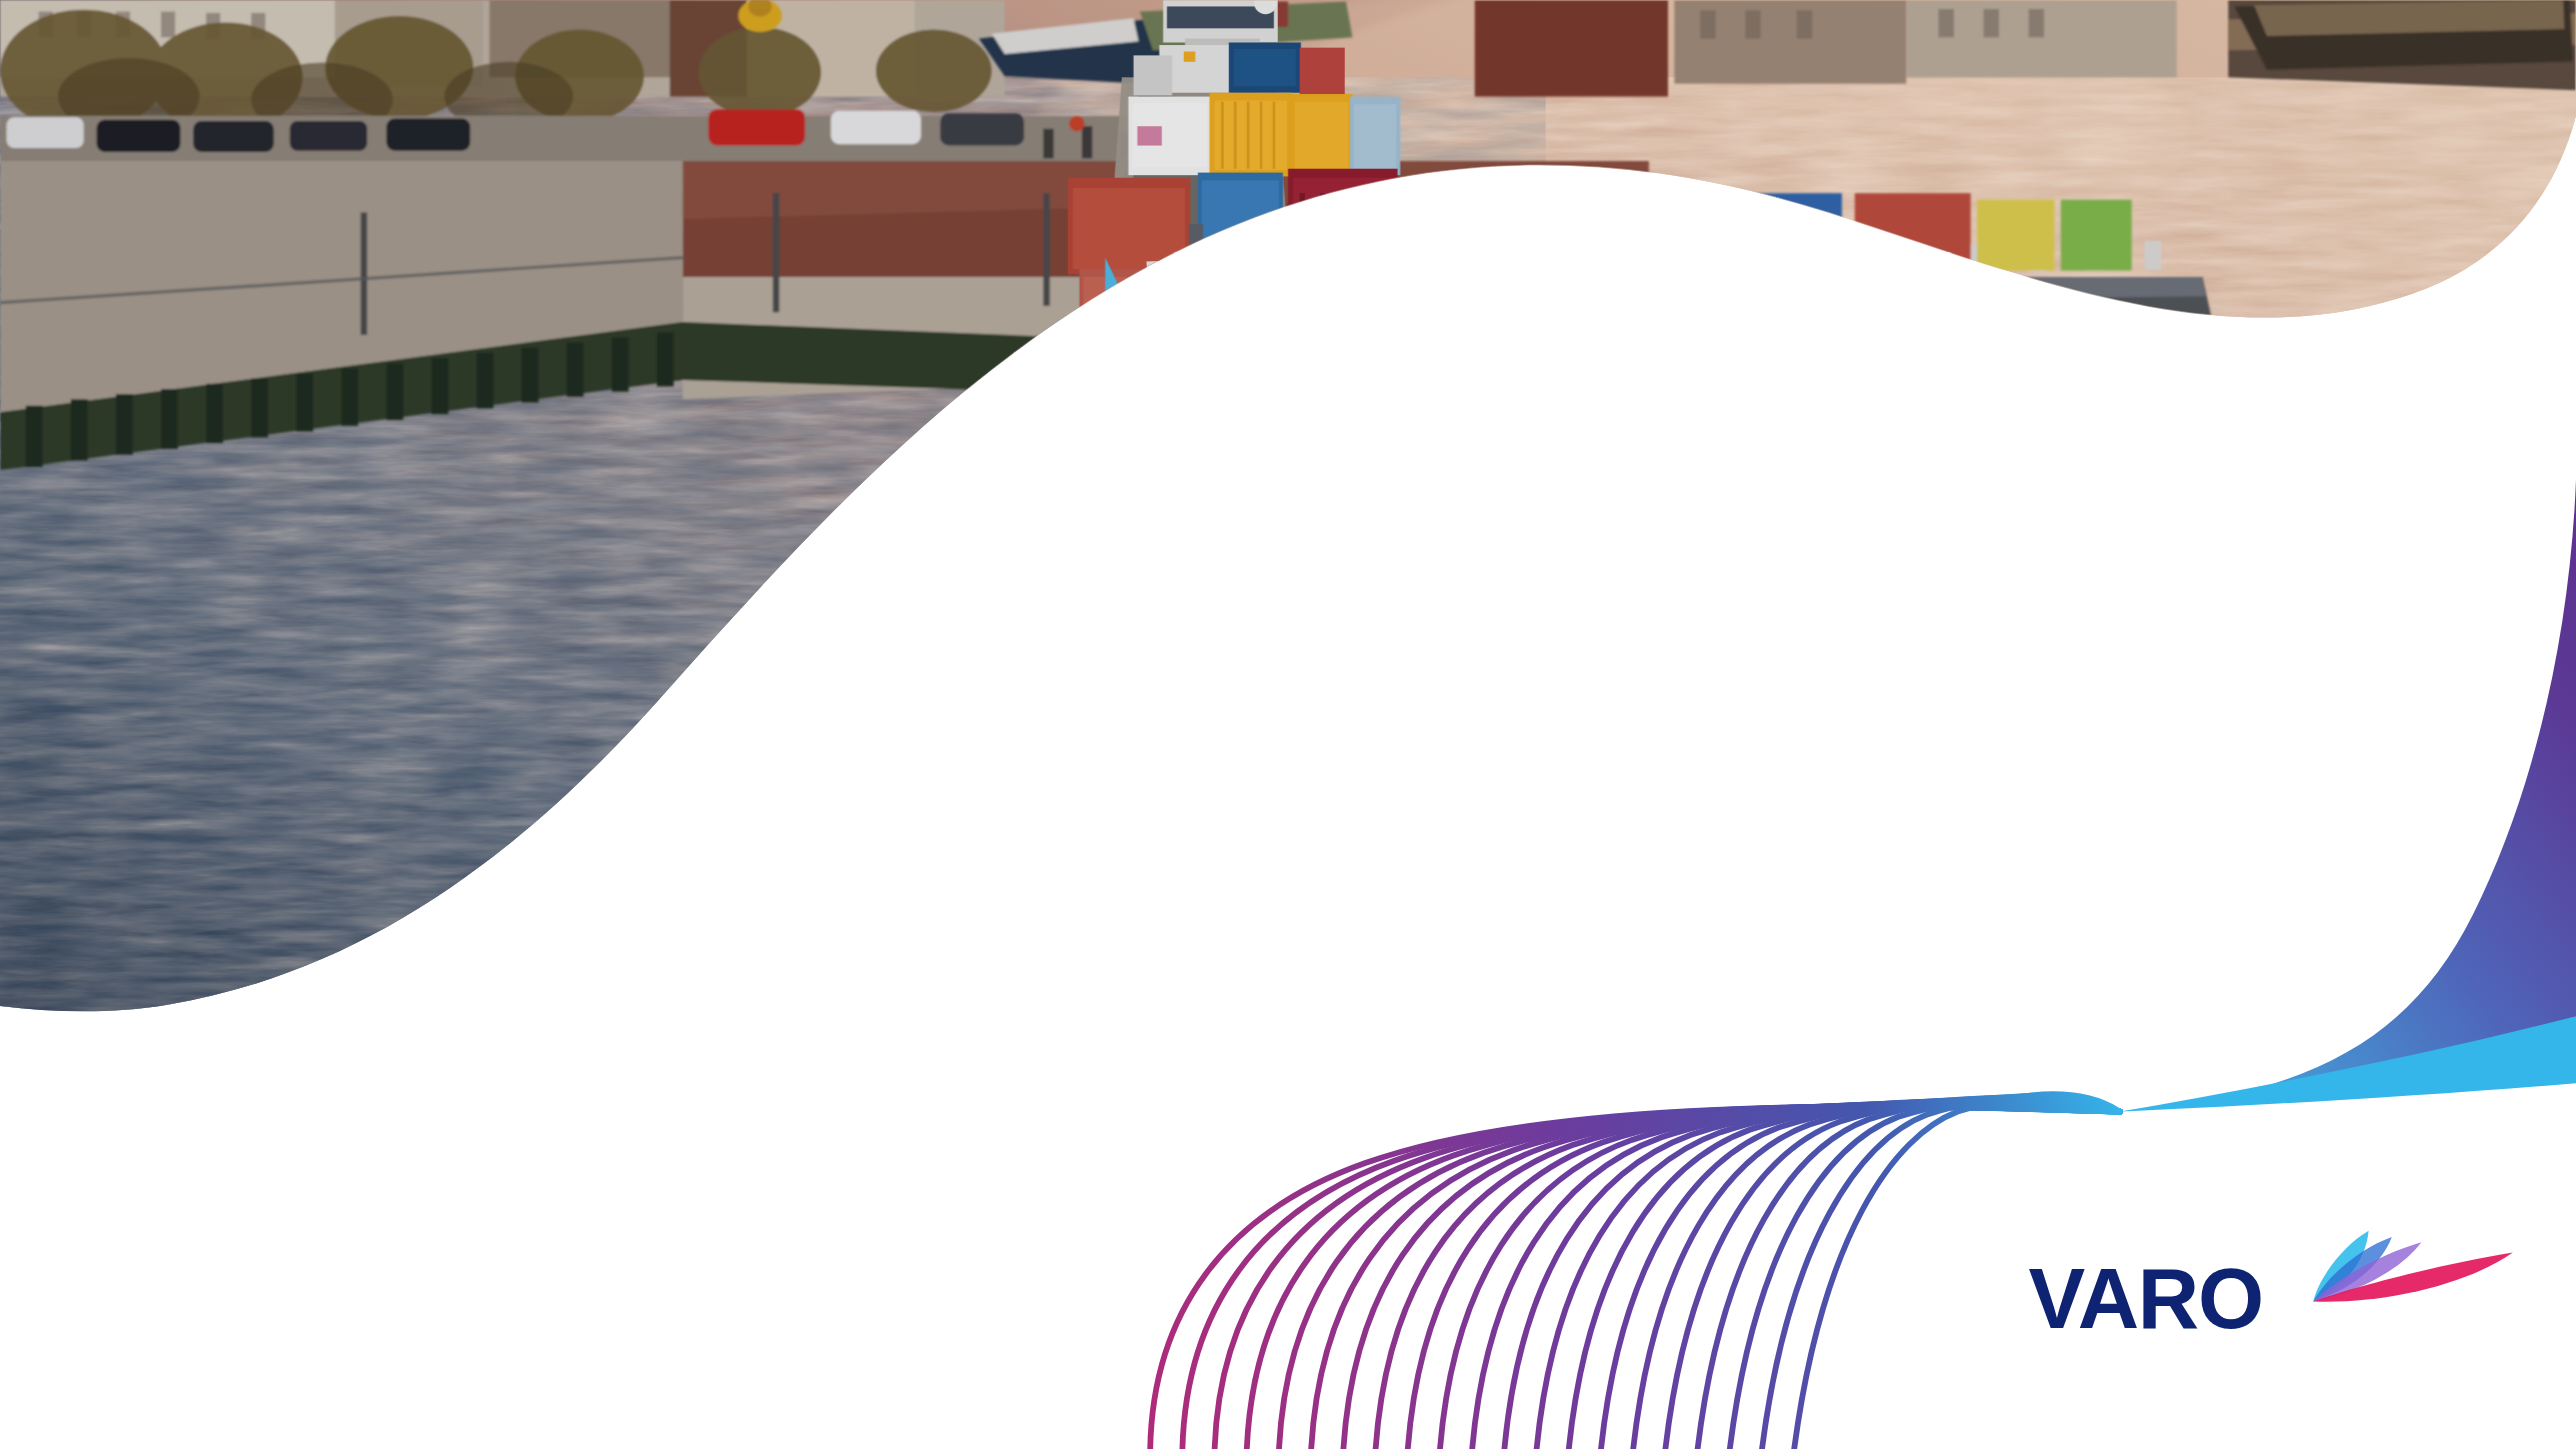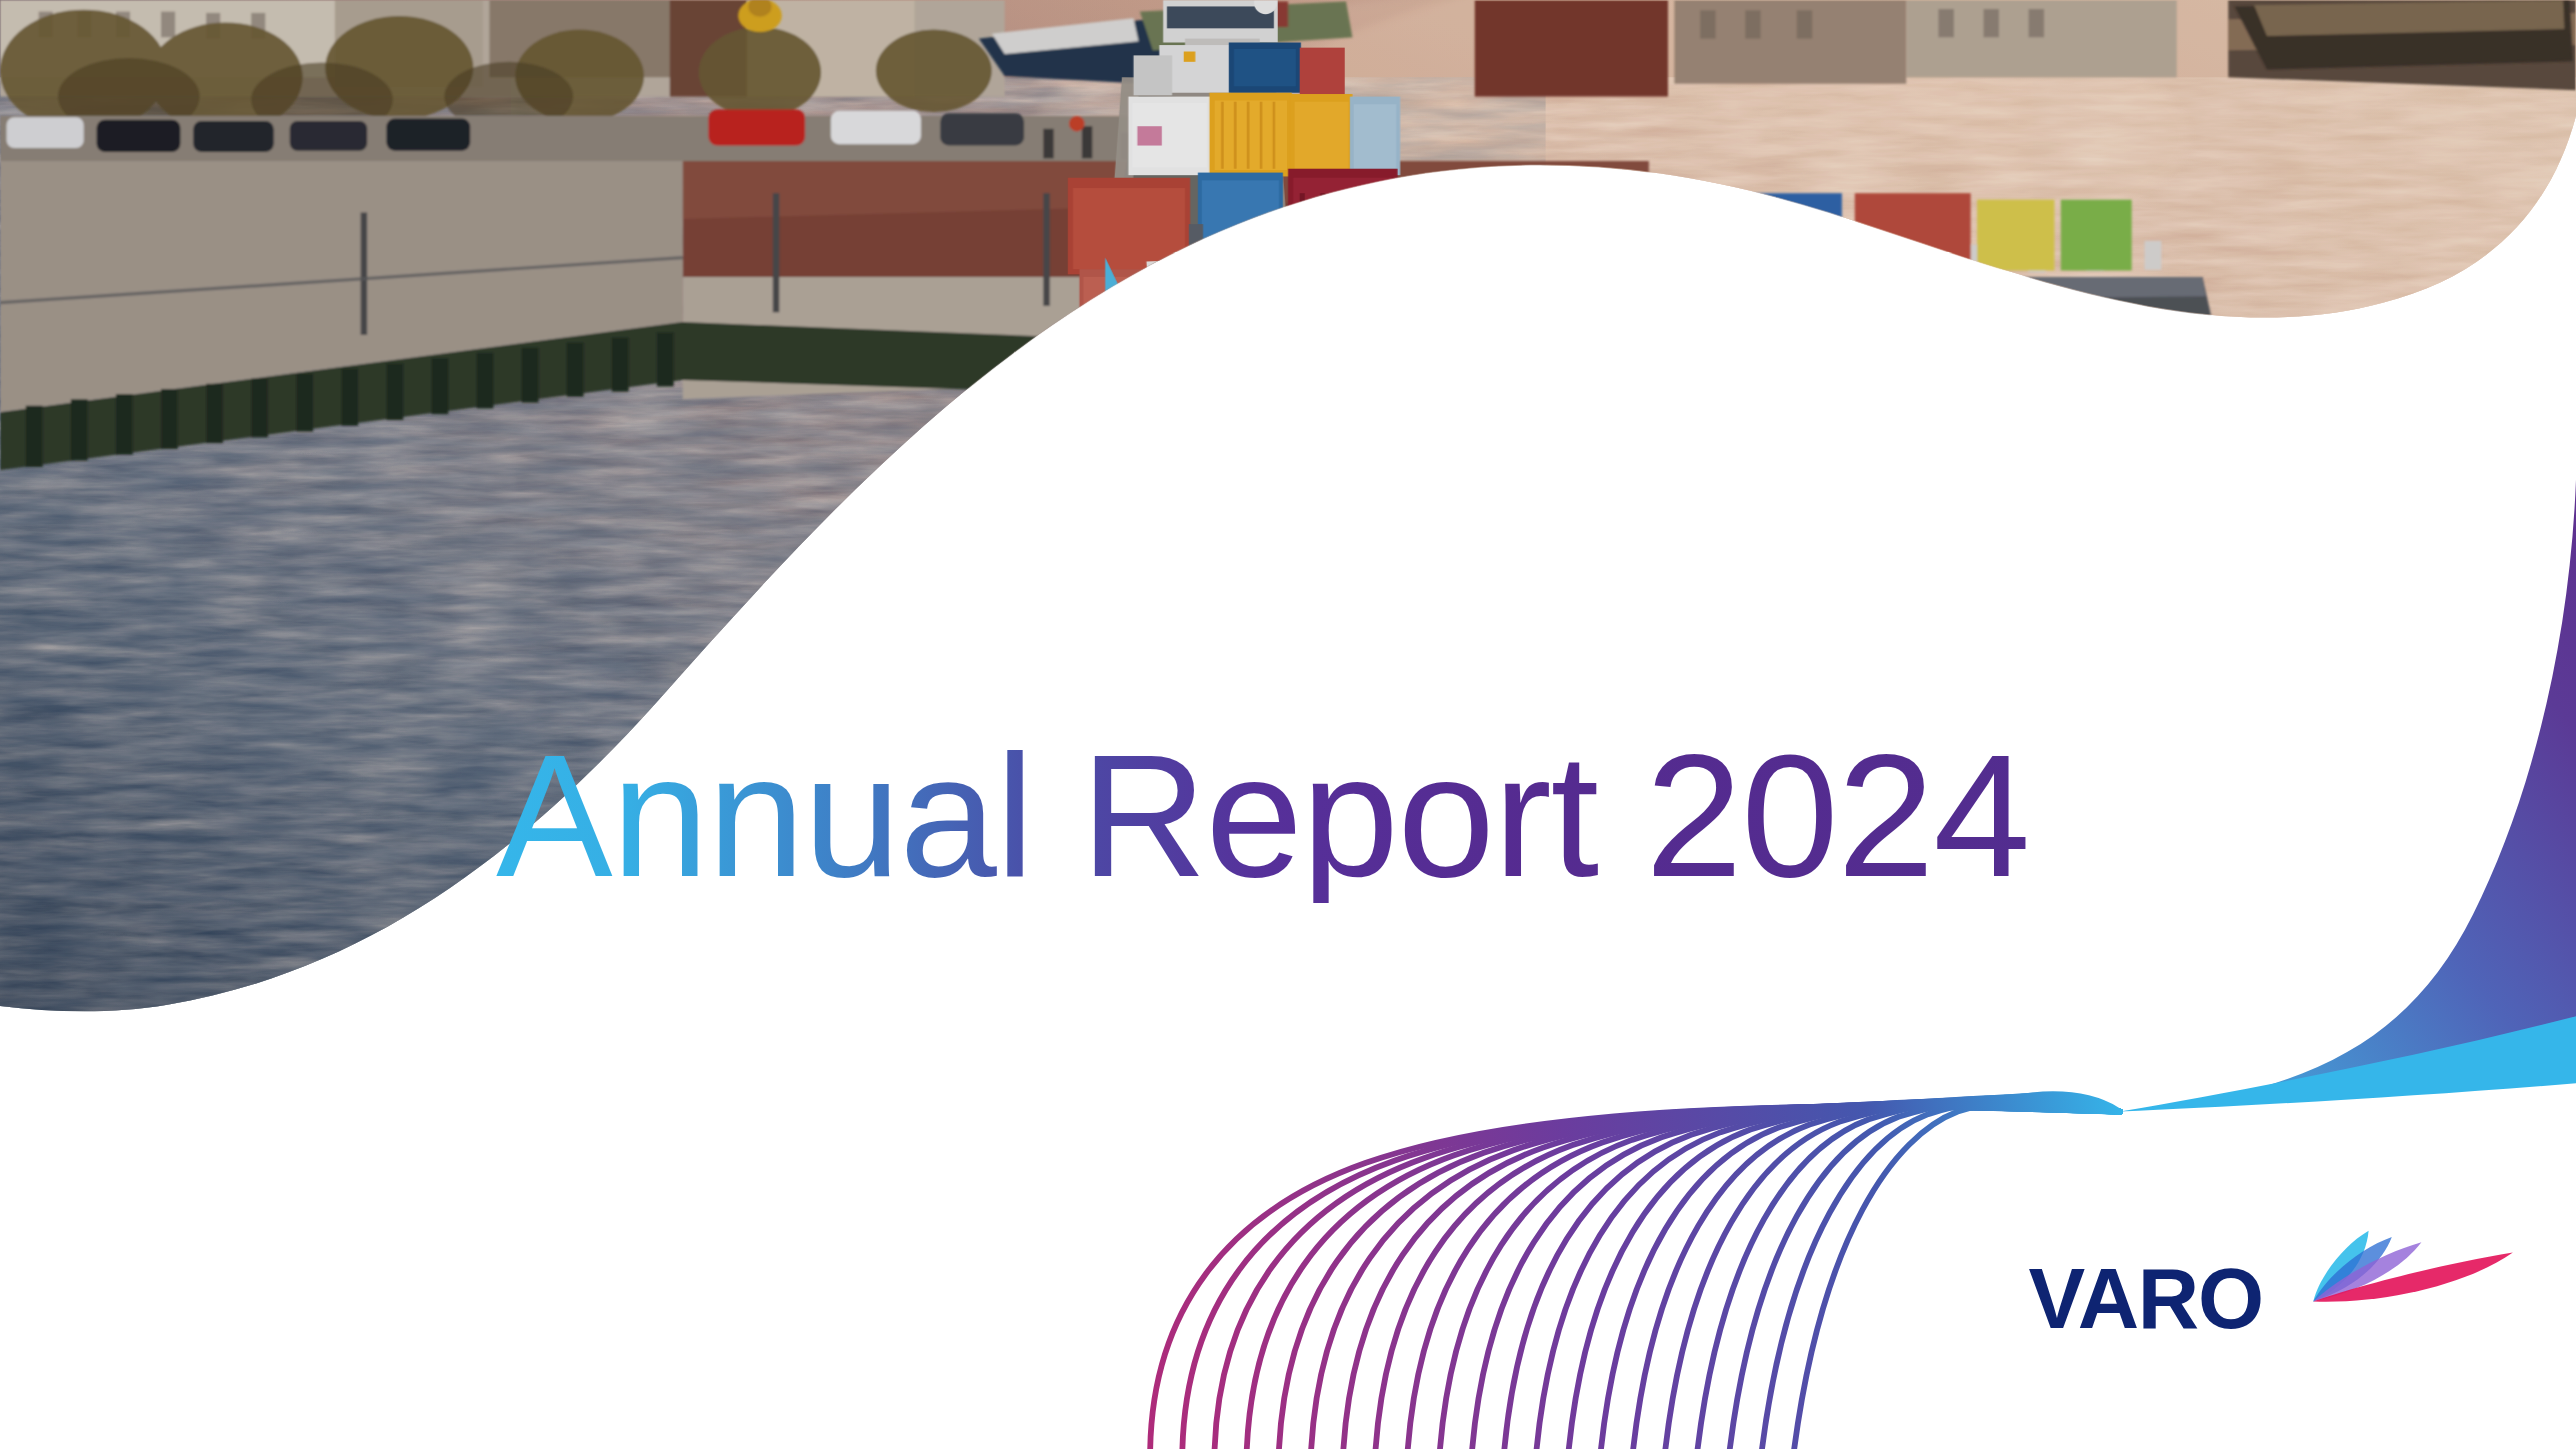--- a/index.html
+++ b/index.html
@@ -474,21 +474,20 @@
       <path d="M2586,2250 C2622,1944 2732,1788 2856,1742 C3072,1674 3220,1724 3292,1726"></path>
       <path d="M2636,2250 C2674,1938 2784,1782 2902,1738 C3114,1672 3240,1725 3292,1726"></path>
       <path d="M2686,2250 C2726,1932 2836,1776 2948,1734 C3156,1670 3258,1725 3292,1726"></path>
       <path d="M2736,2250 C2778,1926 2888,1770 2994,1730 C3198,1668 3274,1726 3292,1726"></path>
       <path d="M2786,2250 C2830,1920 2940,1764 3040,1726 C3230,1666 3286,1726 3292,1726"></path>
     </g>
 
     <path d="M3292,1726 C3500,1690 3760,1640 4000,1578 L4000,1682 C3760,1702 3480,1718 3292,1726 Z" fill="url(#fanGradLine)"></path>
   </svg>
 
-  <div id="cover-title">Annual Report 2024</div>
 
   <svg class="layer" viewBox="0 0 4000 2250" width="2576" height="1449" xmlns="http://www.w3.org/2000/svg">
 
     <text x="3150" y="2062" font-family="Liberation Sans, sans-serif" font-size="132" font-weight="700" letter-spacing="-2" fill="#0E2472">VARO</text>
 
     <g transform="translate(3592,2021)">
 
       <path d="M0,0 C10,-40 48,-88 86,-110 C82,-66 52,-24 0,0 Z" fill="#35BEEA" opacity="0.92"></path>
 
       <path d="M0,0 C22,-40 72,-82 122,-100 C106,-58 62,-20 0,0 Z" fill="#2E6FD4" opacity="0.78"></path>

